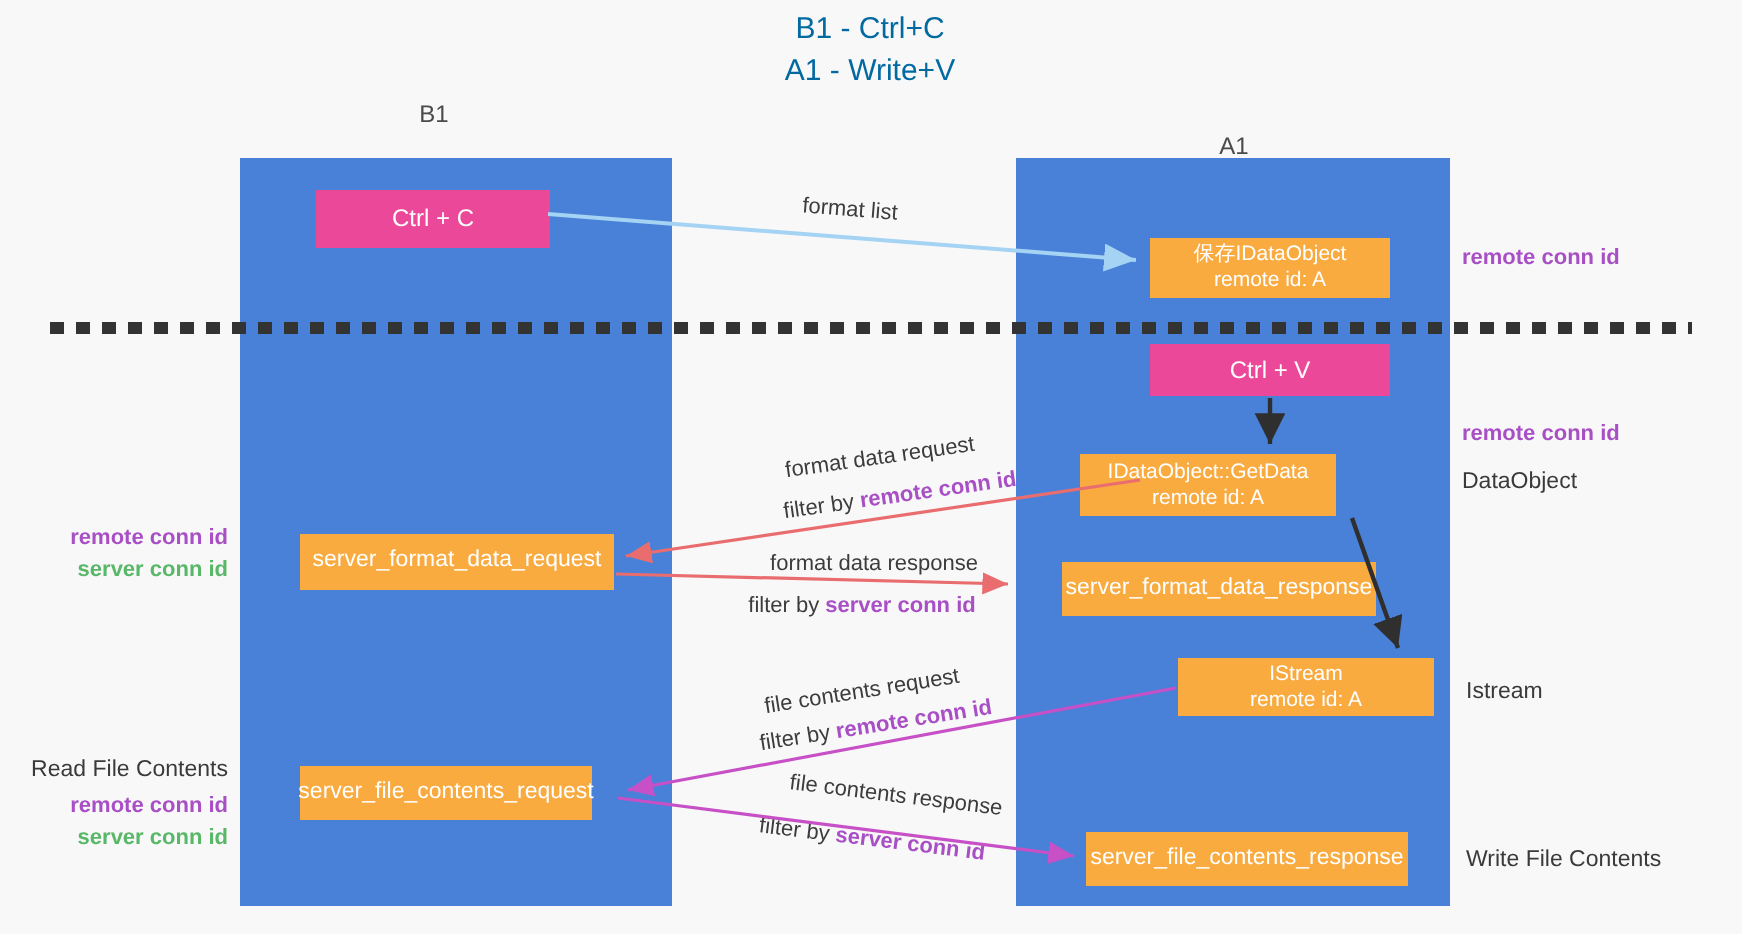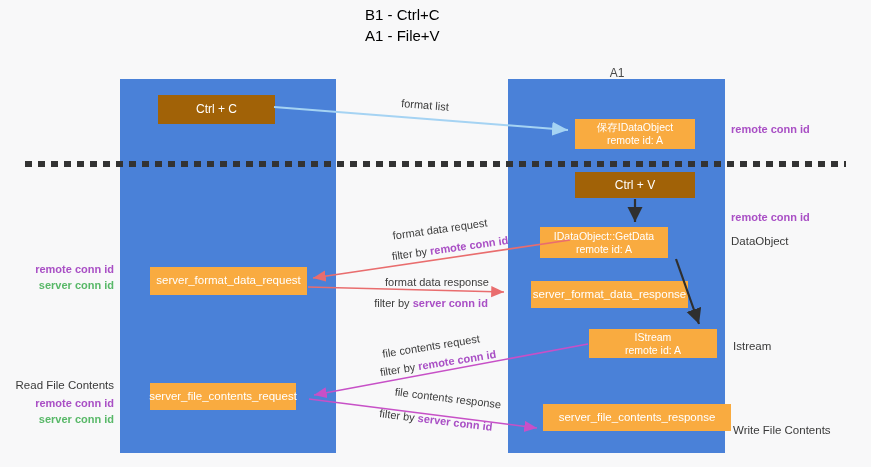--- a/index.html
+++ b/index.html
@@ -1,43 +1,44 @@
 <!DOCTYPE html>
 <html><head>
 <meta charset="utf-8">
 <style>
   *{margin:0;padding:0;box-sizing:border-box}
   html,body{width:871px;height:467px}
   body{position:relative;background:#f8f8f9;font-family:"Liberation Sans",sans-serif;overflow:hidden}
   .abs{position:absolute}
-  .title{font-size:15px;color:#000000;text-align:left;white-space:nowrap}
+  .title{font-size:15px;color:#0369a1;text-align:center;white-space:nowrap}
   .hdr{font-size:12px;color:#4a4a4a;text-align:center;line-height:15px;white-space:nowrap}
   .lane{background:#4a81d8}
   .node{display:flex;flex-direction:column;align-items:center;justify-content:center;
         color:#fff;text-align:center;line-height:1.2;white-space:nowrap}
-  .green{background:#a16207;font-size:12px}
+  .green{background:#ec4899;font-size:12px}
   .orange{background:#f9ab40}
   .one{font-size:11.5px}
   .two{font-size:10.5px}
   .flow{color:#3c3c3c;font-size:11px;text-align:center;white-space:nowrap}
   .purple{color:#a94fc5;font-weight:bold}
   .greenlbl{color:#58b868;font-weight:bold}
   .side{font-size:11.5px;color:#3a3a3a;white-space:nowrap}
   .sideb{font-size:11px;white-space:nowrap}
   .leftcol{width:104px;left:10px;text-align:right}
   .dashline{background:repeating-linear-gradient(90deg,#333 0 7px,transparent 7px 13px)}
   svg.arrows{position:absolute;left:0;top:0;pointer-events:none}
 </style>
 </head>
 <body>
 
 <div class="abs title" style="left:365px;top:6px;width:140px">B1 - Ctrl+C</div>
-<div class="abs title" style="left:365px;top:27px;width:140px">A1 - File+V</div>
+<div class="abs title" style="left:365px;top:27px;width:140px">A1 - Write+V</div>
 
 <div class="abs hdr" style="left:157px;top:50px;width:120px">
+  <div>B1</div>
 </div>
 <div class="abs hdr" style="left:557px;top:66px;width:120px">
   <div>A1</div>
   <div>format</div>
 </div>
 
 <div class="abs lane" style="left:120px;top:79px;width:216px;height:374px"></div>
 <div class="abs lane" style="left:508px;top:79px;width:217px;height:374px"></div>
 
 <div class="abs dashline" style="left:25px;top:161px;width:821px;height:6px"></div>
@@ -60,21 +61,21 @@
 
 <div class="abs node orange one" style="left:531px;top:281px;width:157px;height:27px">server_format_data_response</div>
 
 <div class="abs node orange" style="left:589px;top:329px;width:128px;height:29px">
   <div class="two">IStream</div>
   <div class="two">remote id: A</div>
 </div>
 
 <div class="abs node orange one" style="left:150px;top:383px;width:146px;height:27px">server_file_contents_request</div>
 
-<div class="abs node orange one" style="left:543px;top:404px;width:188px;height:27px">server_file_contents_response</div>
+<div class="abs node orange one" style="left:543px;top:416px;width:161px;height:27px">server_file_contents_response</div>
 
 <div class="abs flow" style="left:365px;top:99px;width:120px;transform:rotate(4.5deg)">format list</div>
 
 <div class="abs flow" style="left:370px;top:223px;width:140px;transform:rotate(-8deg)">format data request</div>
 <div class="abs flow" style="left:370px;top:242px;width:160px;transform:rotate(-8deg)"><span>filter by </span><span class="purple">remote conn id</span></div>
 
 <div class="abs flow" style="left:367px;top:276px;width:140px">format data response</div>
 <div class="abs flow" style="left:351px;top:297px;width:160px"><span>filter by </span><span class="purple">server conn id</span></div>
 
 <div class="abs flow" style="left:361px;top:340px;width:140px;transform:rotate(-9deg)">file contents request</div>

